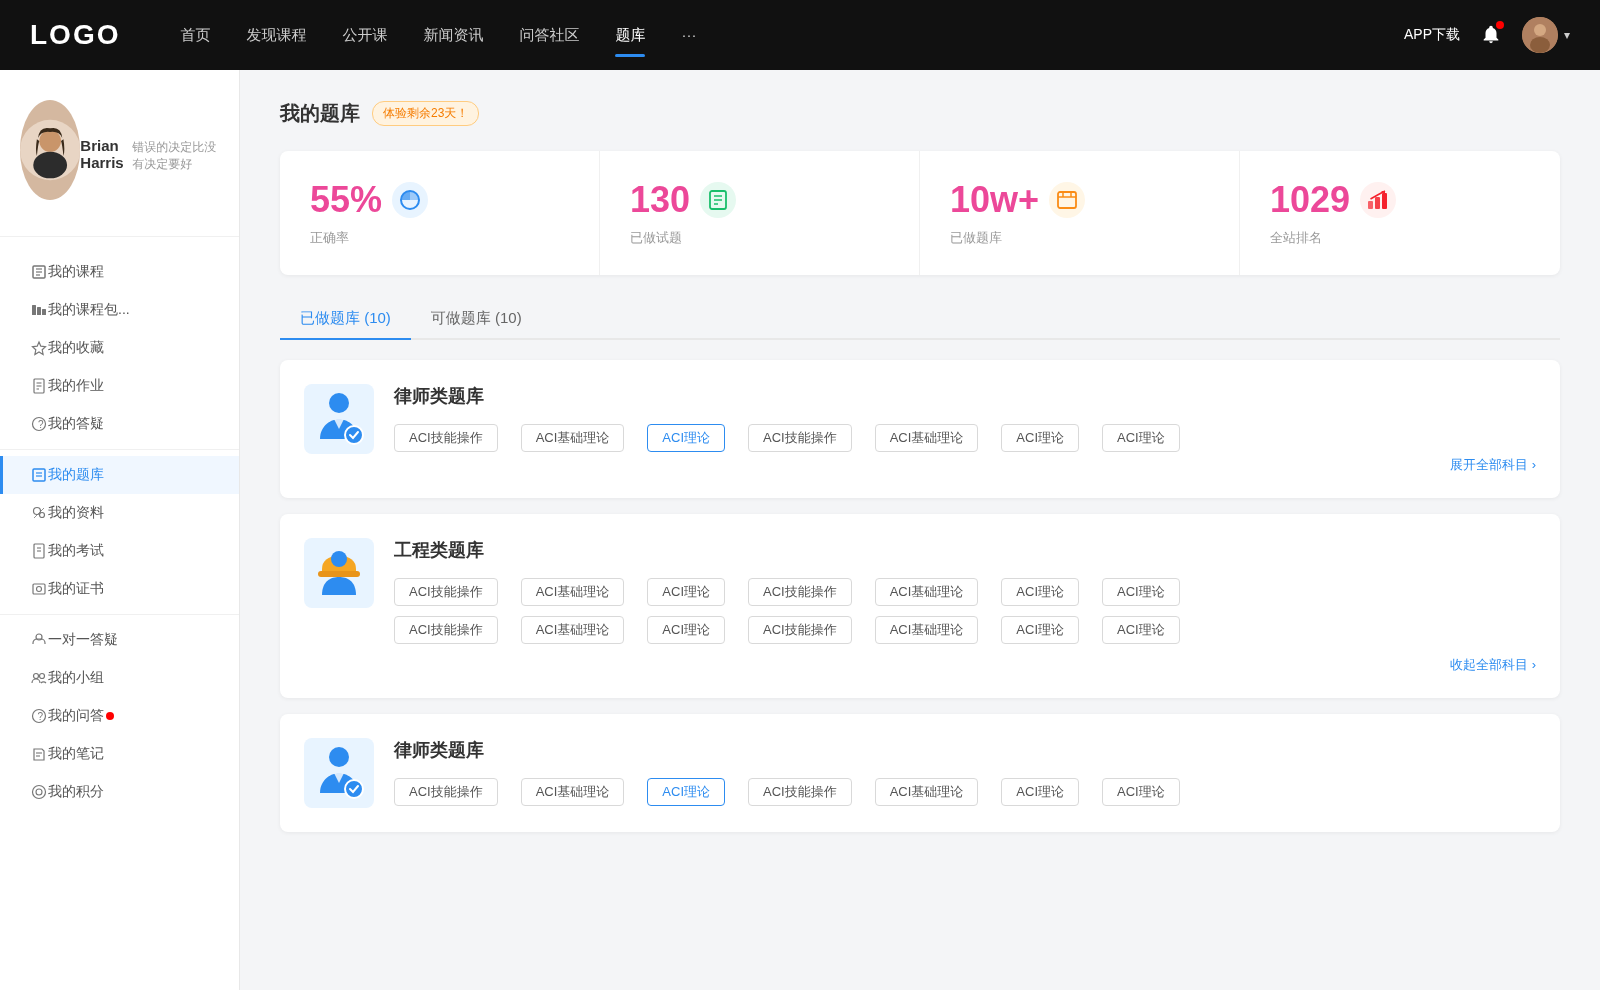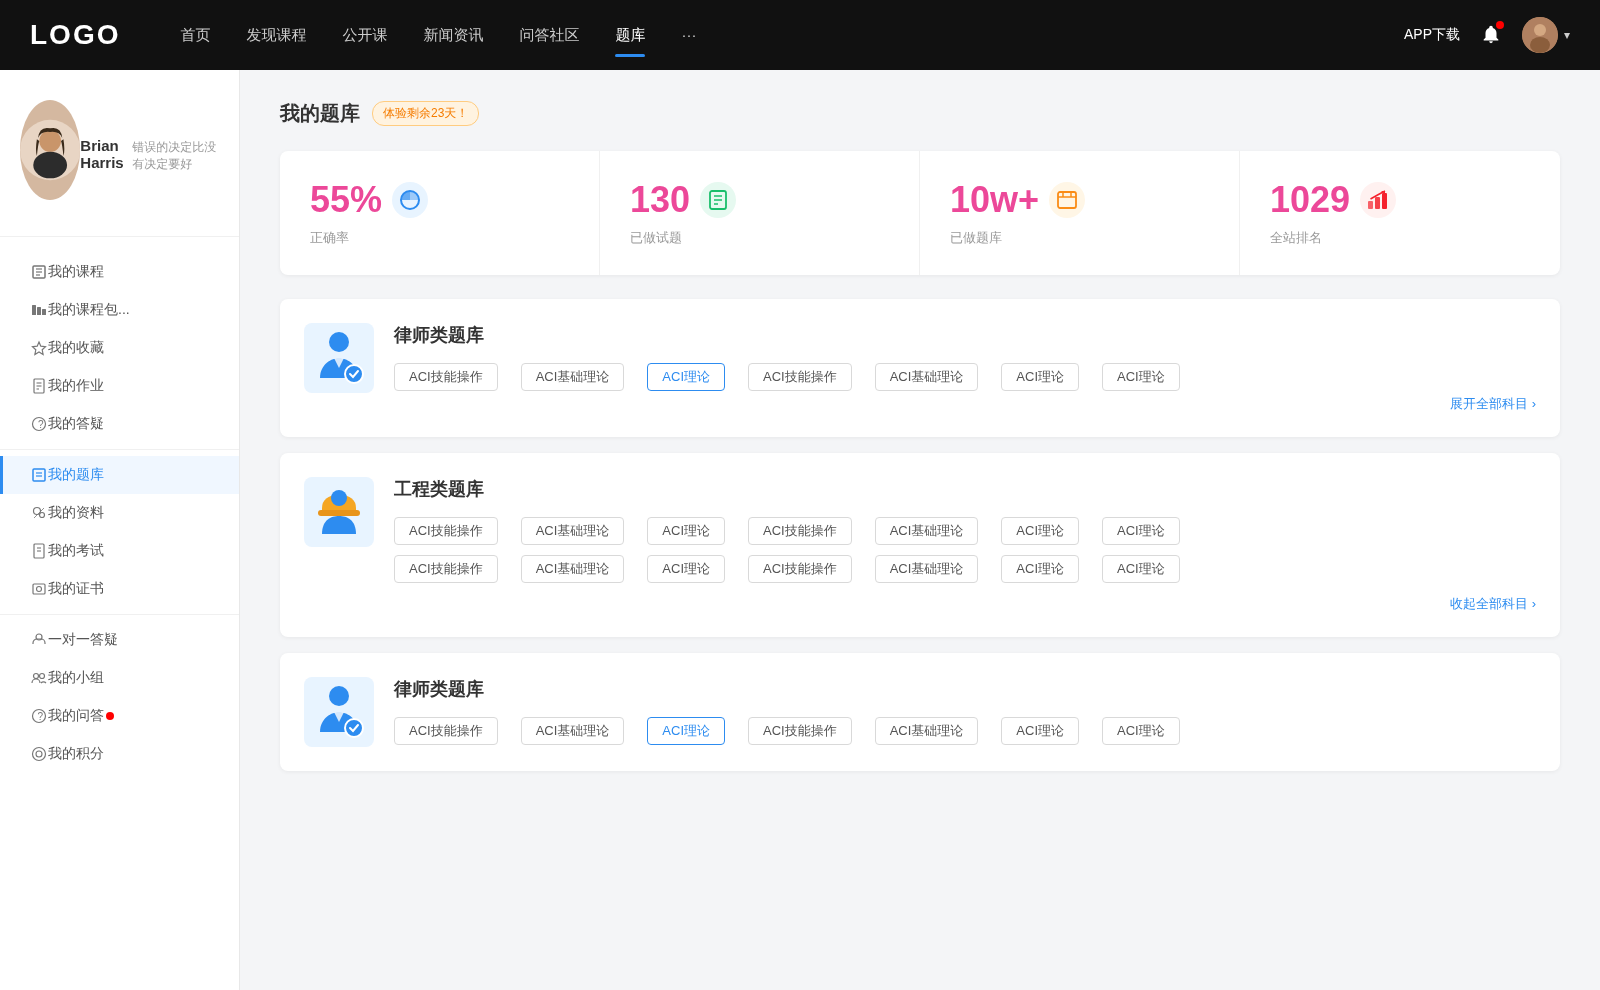--- a/index.html
+++ b/index.html
@@ -497,20 +497,30 @@
               <circle cx="8" cy="8" r="6.5" stroke="#777" stroke-width="1.2"></circle>
               <text x="6.5" y="12" font-size="10" fill="#777">?</text>
             </svg>
         </span>
         <span>我的问答</span>
         <span class="dot-badge"></span>
       </div>
       <div class="sidebar-item">
         <span class="sidebar-icon">
           <svg width="16" height="16" viewBox="0 0 16 16" fill="none">
+              <path d="M3 14L3 3h8l2 2v9z" stroke="#777" stroke-width="1.2"></path>
+              <line x1="5" y1="7" x2="11" y2="7" stroke="#777" stroke-width="1.1"></line>
+              <line x1="5" y1="10" x2="9" y2="10" stroke="#777" stroke-width="1.1"></line>
+            </svg>
+        </span>
+        <span>我的笔记</span>
+      </div>
+      <div class="sidebar-item">
+        <span class="sidebar-icon">
+          <svg width="16" height="16" viewBox="0 0 16 16" fill="none">
               <circle cx="8" cy="8" r="6.5" stroke="#777" stroke-width="1.2"></circle>
               <circle cx="8" cy="8" r="3" stroke="#777" stroke-width="1.1"></circle>
             </svg>
         </span>
         <span>我的积分</span>
       </div>
     </div>
   </aside>
 
   <main class="main-content">
@@ -576,20 +586,24 @@
               <rect x="15" y="4" width="5" height="16" rx="1" fill="#f5222d"></rect>
               <polyline points="3.5,10 10.5,6 18,2" stroke="#f5222d" stroke-width="1.5" fill="none"></polyline>
               <polygon points="18,2 14,2 18,5" fill="#f5222d"></polygon>
             </svg>
           </div>
         </div>
         <div class="stat-label">全站排名</div>
       </div>
     </div>
 
+    <div class="tabs-row">
+      <div class="tab active">已做题库 (10)</div>
+      <div class="tab">可做题库 (10)</div>
+    </div>
 
     <div class="bank-card">
       <div class="bank-card-header">
         <div class="bank-icon">
           <svg width="55" height="60" viewBox="0 0 55 60" fill="none">
 
             <circle cx="27" cy="14" r="10" fill="#2d8cf0"></circle>
             <path d="M8 50 C8 36 20 30 27 30 C34 30 46 36 46 50" fill="#2d8cf0"></path>
 
             <path d="M22 30 L27 40 L32 30" fill="white" opacity="0.8"></path>

